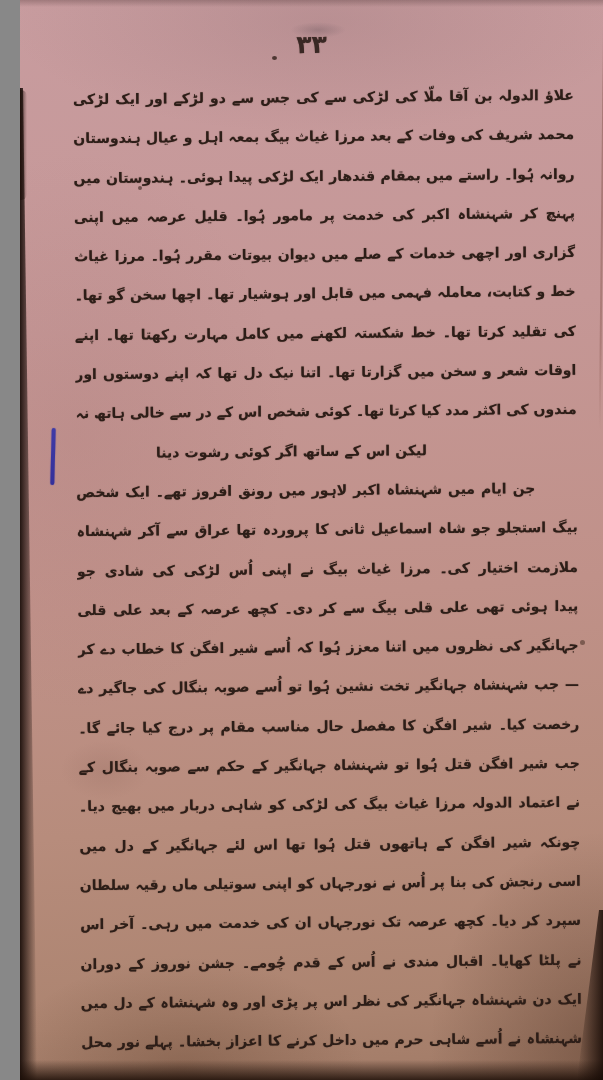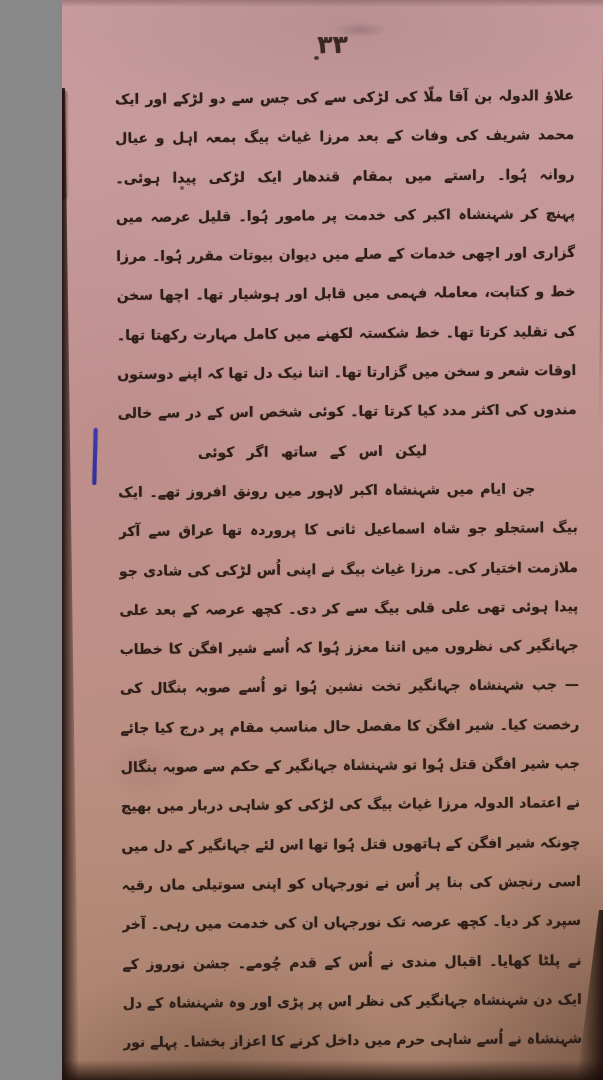--- a/index.html
+++ b/index.html
@@ -1,17 +1,17 @@
 <!DOCTYPE html>
 <html lang="ur" dir="rtl"><head>
 <meta charset="utf-8">
 <style>
   html,body{margin:0;padding:0;background:#888;}
   .scan{
-    position:relative;width:541px;height:1080px;overflow:hidden;
+    position:relative;width:583px;height:1080px;overflow:hidden;
     font-family:"DejaVu Sans",sans-serif;
     background:
       radial-gradient(ellipse 260px 160px at 28% 99%, rgba(80,50,30,0.30), transparent 70%),
       radial-gradient(ellipse 240px 300px at 100% 97%, rgba(60,35,20,0.38), transparent 72%),
       radial-gradient(ellipse 420px 150px at 52% 2%, rgba(125,95,100,0.20), transparent 75%),
       radial-gradient(ellipse 300px 400px at 10% 40%, rgba(160,110,110,0.18), transparent 70%),
       linear-gradient(176deg,#c89c9f 0%,#c59796 30%,#c09189 55%,#b78c7c 75%,#ac8470 92%,#a07a66 100%);
   }
   .pageno{
     position:absolute;top:30px;left:0;right:0;text-align:center;

